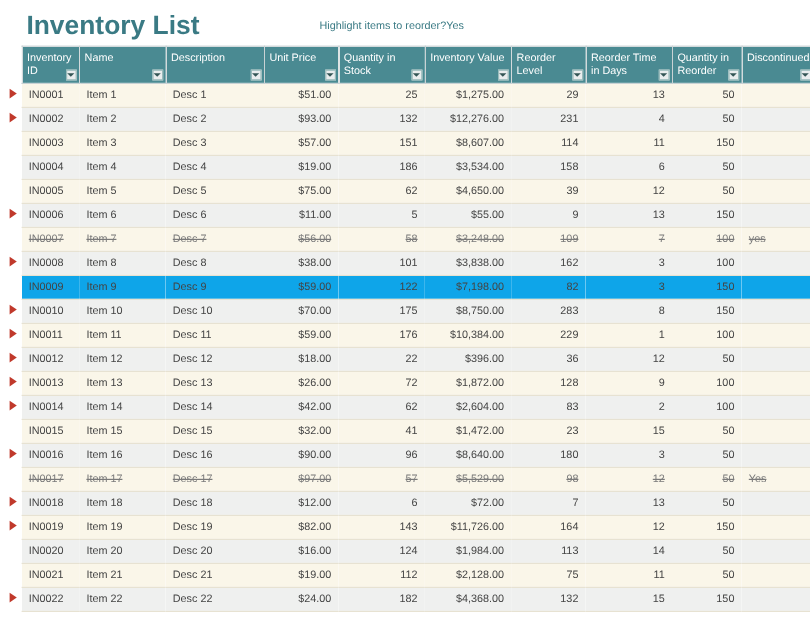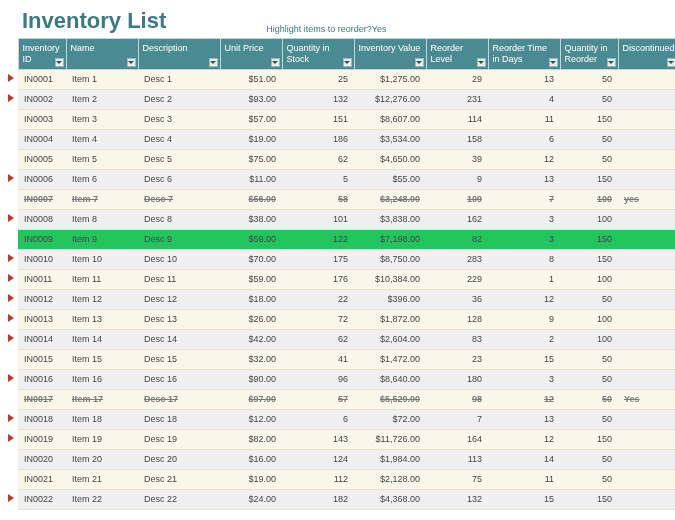--- a/index.html
+++ b/index.html
@@ -6,21 +6,21 @@
   body {
     font-family: "Segoe UI", Arial, sans-serif;
     font-size: 10px;
     background: #fff;
     width: 675px;
     height: 520px;
     overflow: hidden;
   }
   .header-row {
     display: flex;
-    align-items: flex-end;
+    align-items: center;
     padding: 8px 12px 4px 22px;
   }
   .title {
     color: #3a7a84;
     font-size: 22px;
     font-weight: 600;
     margin-right: 100px;
   }
   .highlight-label {
     color: #3a7a84;
@@ -86,36 +86,36 @@
     padding: 0 6px;
     height: 20px;
     font-size: 9px;
     color: #444;
     border-bottom: 1px solid #e7e2d2;
     white-space: nowrap;
     overflow: hidden;
   }
   tbody tr.odd  td { background: #faf6e9; }
   tbody tr.even td { background: #eff0ef; }
-  tbody tr.gray td { background: #22c55e; }
+  tbody tr.gray td { background: #0ea5e9; }
   tbody td.flag {
     background: #fff !important;
     border-bottom: none;
     padding: 0;
     text-align: center;
   }
   .flag-mark {
     display: inline-block;
     width: 0; height: 0;
     border-top: 4px solid transparent;
     border-bottom: 4px solid transparent;
     border-left: 6px solid #c0392b;
   }
   td.num { text-align: right; }
-  tr.strike td:not(.flag) { text-decoration: line-through; color: #7a7a7a; font-weight: bold; }
+  tr.strike td:not(.flag) { text-decoration: line-through; color: #7a7a7a; }
 </style>
 </head>
 <body>
 
 <div class="header-row">
   <div class="title">Inventory List</div>
   <div class="highlight-label">Highlight items to reorder?</div>
   <div class="highlight-value">Yes</div>
 </div>
 

